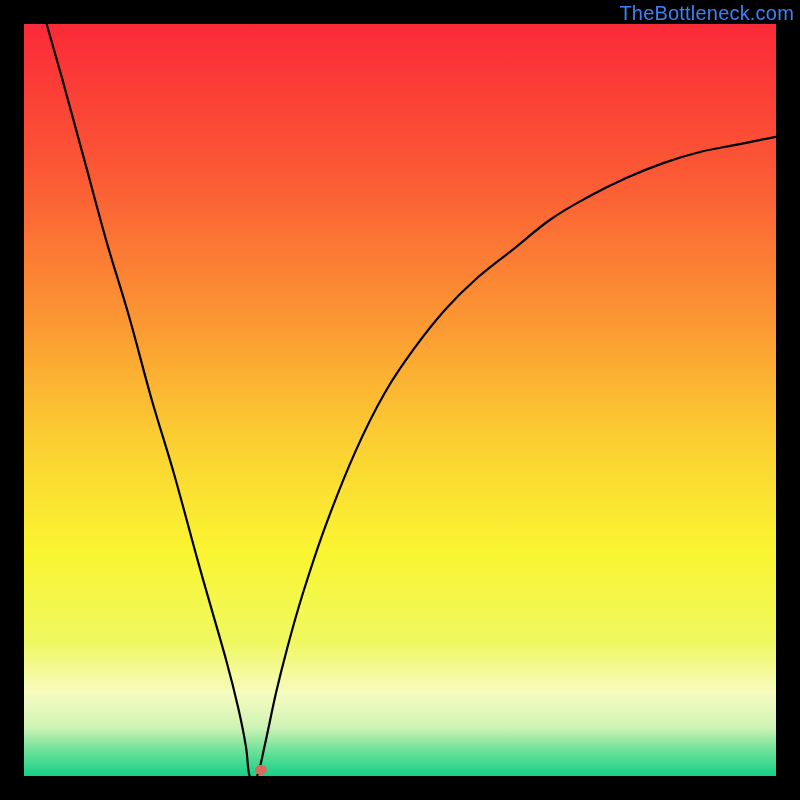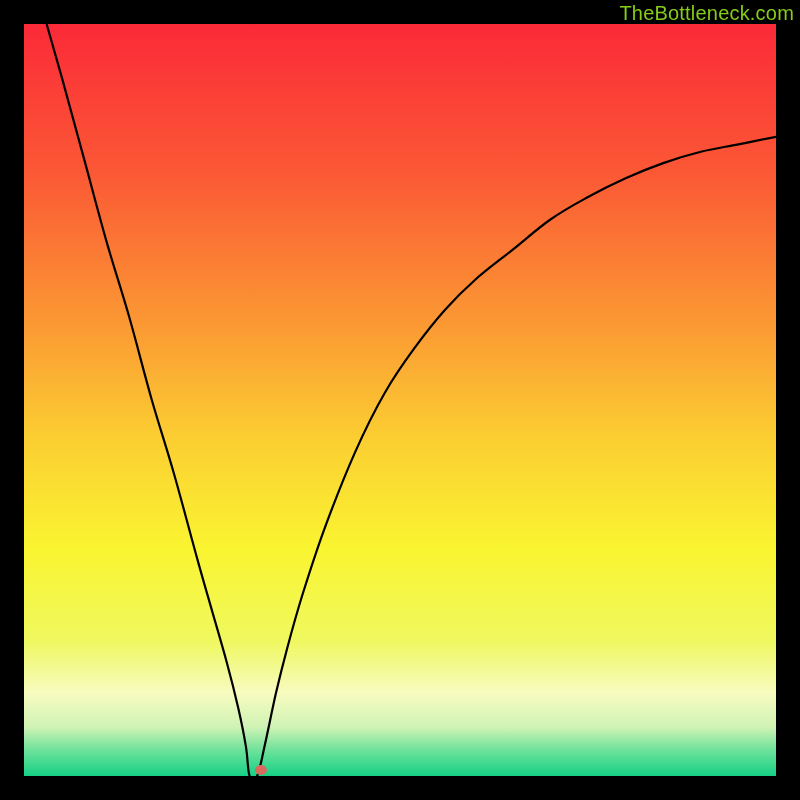--- a/index.html
+++ b/index.html
@@ -23,21 +23,21 @@
     position: absolute;
     left: 0;
     top: 0;
     width: 752px;
     height: 752px;
   }
   .watermark {
     position: absolute;
     top: 2px;
     right: 6px;
-    color: #84cc16;
+    color: #3b82f6;
     font-size: 20px;
     font-weight: 500;
     letter-spacing: 0.2px;
   }
 </style>
 </head>
 <body>
 
 <div class="frame">
   <svg class="plot" viewBox="0 0 752 752" preserveAspectRatio="none">

